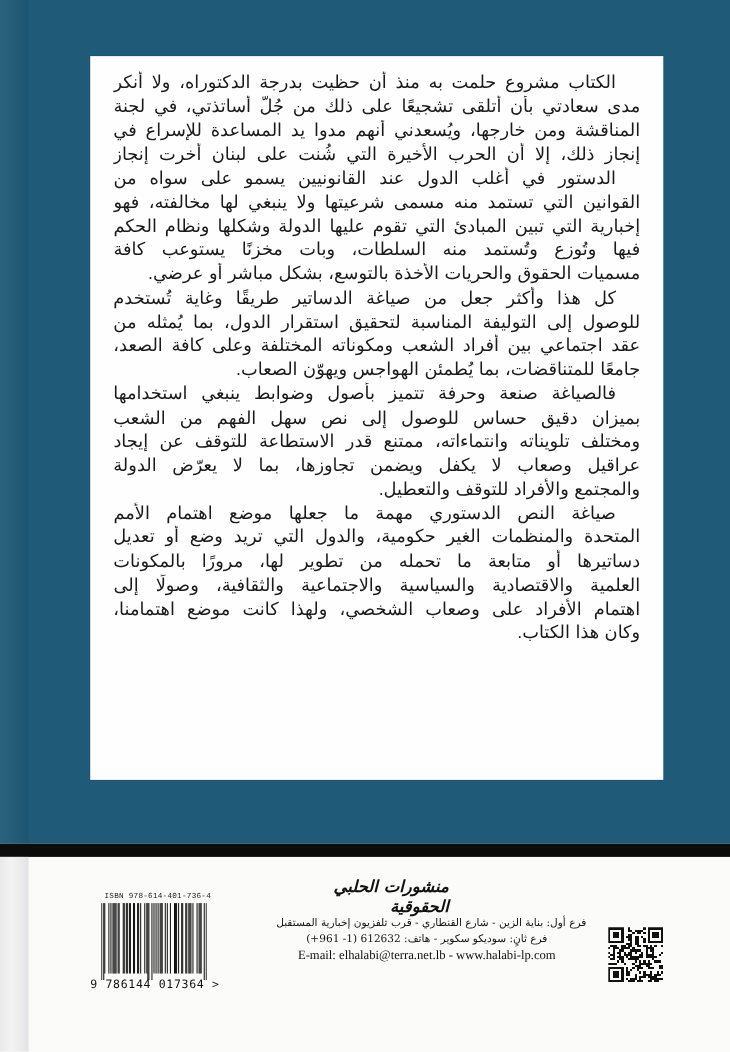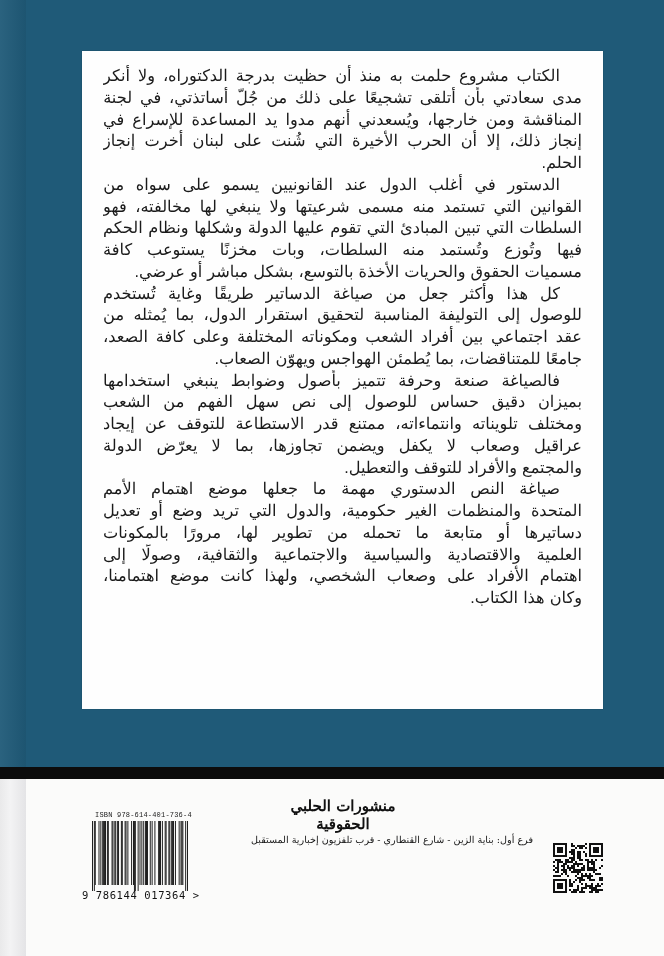--- a/index.html
+++ b/index.html
@@ -42,22 +42,22 @@
     white-space: nowrap; overflow: hidden;
     display: flex; justify-content: space-between;
   }
   .line span.w { display: inline-block; }
   .line.last { text-align-last: right; justify-content: flex-start; }
   .line.last span.w { margin-left: 5px; }
   .line.indent { padding-right: 22px; }
 
   .publisher-logo {
     position: absolute; left: 278px; top: 797px; width: 130px;
-    direction: rtl; text-align: center;
-    font-family: "DejaVu Serif", serif; font-size: 15px; font-weight: bold;
+    direction: rtl; text-align: right;
+    font-family: "DejaVu Serif", serif; font-size: 15px; font-style: italic; font-weight: bold;
     color: #111;
   }
   .publisher-info {
     position: absolute; left: 243px; top: 833px; width: 290px;
     direction: rtl; text-align: center;
     font-family: "DejaVu Serif", serif; font-size: 9.6px; line-height: 14.4px; color: #111;
   }
   .publisher-info .row { white-space: nowrap; }
   .publisher-info .row.latin { direction: ltr; font-family: "Liberation Serif", serif; font-size: 11.5px; }
   .publisher-info .row.first { text-align: right; }
@@ -130,23 +130,20 @@
           <span class="w">أن</span>
           <span class="w">الحرب</span>
           <span class="w">الأخيرة</span>
           <span class="w">التي</span>
           <span class="w">شُنت</span>
           <span class="w">على</span>
           <span class="w">لبنان</span>
           <span class="w">أخرت</span>
           <span class="w">إنجاز</span>
         </div>
-        <div class="line last">
-          <span class="w">الحلم.</span>
-        </div>
         <div class="line indent">
           <span class="w">الدستور</span>
           <span class="w">في</span>
           <span class="w">أغلب</span>
           <span class="w">الدول</span>
           <span class="w">عند</span>
           <span class="w">القانونيين</span>
           <span class="w">يسمو</span>
           <span class="w">على</span>
           <span class="w">سواه</span>
@@ -159,21 +156,21 @@
           <span class="w">منه</span>
           <span class="w">مسمى</span>
           <span class="w">شرعيتها</span>
           <span class="w">ولا</span>
           <span class="w">ينبغي</span>
           <span class="w">لها</span>
           <span class="w">مخالفته،</span>
           <span class="w">فهو</span>
         </div>
         <div class="line">
-          <span class="w">السلطات</span>
+          <span class="w">إخبارية</span>
           <span class="w">التي</span>
           <span class="w">تبين</span>
           <span class="w">المبادئ</span>
           <span class="w">التي</span>
           <span class="w">تقوم</span>
           <span class="w">عليها</span>
           <span class="w">الدولة</span>
           <span class="w">وشكلها</span>
           <span class="w">ونظام</span>
           <span class="w">الحكم</span>
@@ -358,20 +355,22 @@
         </div>
       </div>
   </div>
 </div>
 <div class="black-band"></div>
 <div class="spine-bottom"></div>
 
 <div class="publisher-logo">منشورات الحلبي الحقوقية</div>
 <div class="publisher-info">
   <div class="row first">فرع أول: بناية الزين - شارع القنطاري - قرب تلفزيون إخبارية المستقبل</div>
+  <div class="row">فرع ثانٍ: سوديكو سكوير - هاتف: 612632 (1- 961+)</div>
+  <div class="row latin">E-mail: elhalabi@terra.net.lb - www.halabi-lp.com</div>
 </div>
 
 <div class="isbn-label">ISBN 978-614-401-736-4</div>
 <svg class="barcode" id="barcode" viewBox="0 0 103 70" preserveAspectRatio="none">
     <rect x="0" y="0" width="1" height="70" fill="#111"></rect>
     <rect x="2" y="0" width="1" height="70" fill="#111"></rect>
     <rect x="3" y="0" width="1" height="64" fill="#111"></rect>
     <rect x="7" y="0" width="1" height="64" fill="#111"></rect>
     <rect x="9" y="0" width="1" height="64" fill="#111"></rect>
     <rect x="11" y="0" width="1" height="64" fill="#111"></rect>

